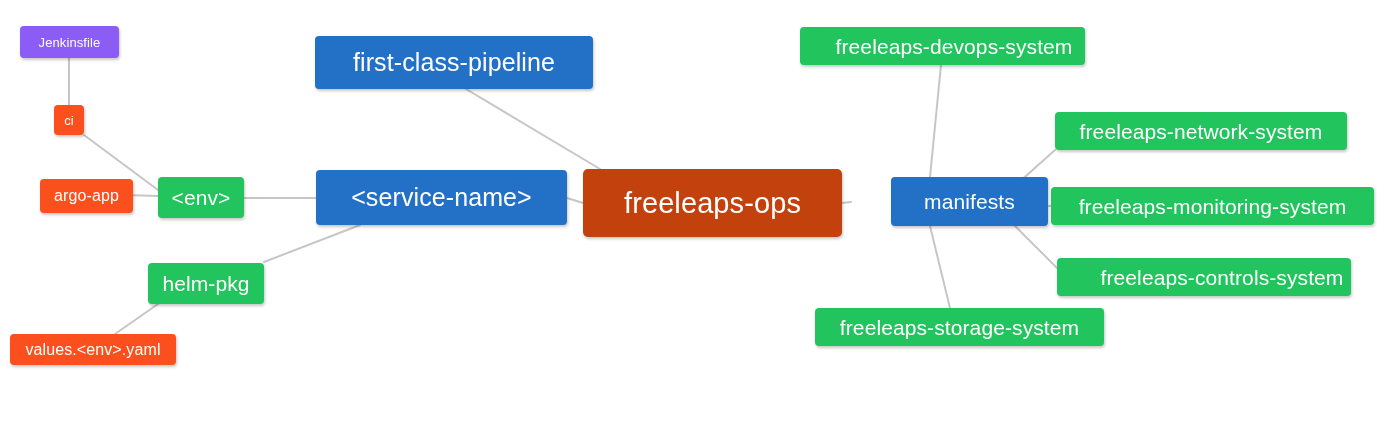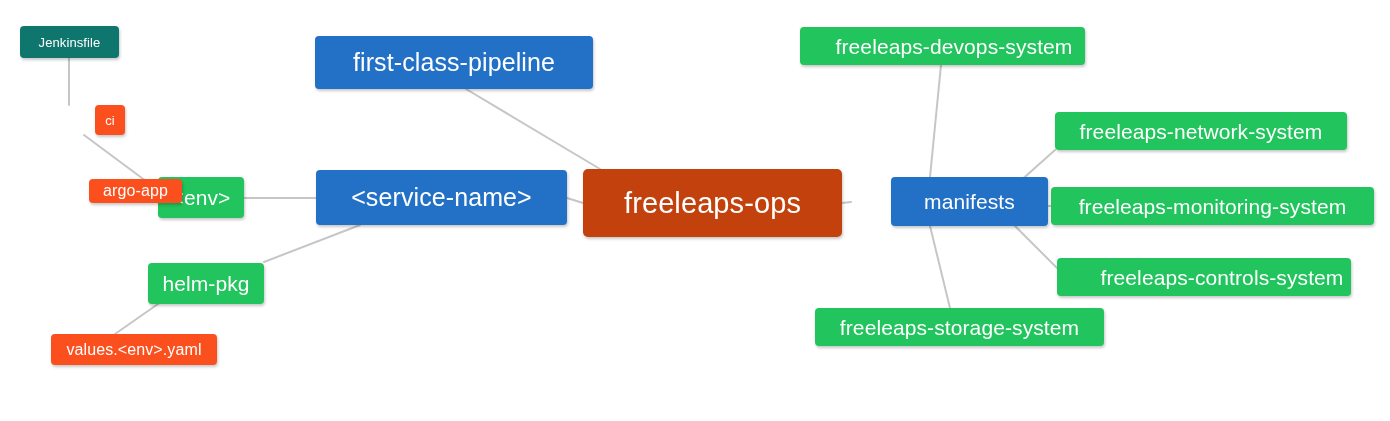--- a/index.html
+++ b/index.html
@@ -45,25 +45,24 @@
     font-size: 31px;
     border-radius: 5px;
   }
   .node-blue {
     background: #2371c6;
   }
   .node-green {
     background: #21c45d;
   }
   .node-orange {
-    background: #0f766e;
+    background: #8b5cf6;
   }
   .node-red {
     background: #fb4f1e;
-    margin-left: 41px;
   }
   .sz-xl { font-size: 29px; }
   .sz-lg { font-size: 25px; }
   .sz-md { font-size: 21px; }
   .sz-sm { font-size: 16px; }
   .sz-xs { font-size: 13px; }
 </style>
 </head>
 <body>
 
@@ -86,21 +85,21 @@
     </svg>
   <div id="node-layer">
       <div class="node sz-xl node-root" style="left: 583px; top: 169px; width: 259px; height: 68px;">freeleaps-ops</div>
       <div class="node sz-lg node-blue" style="left: 316px; top: 170px; width: 251px; height: 55px;">&lt;service-name&gt;</div>
       <div class="node sz-lg node-blue" style="left: 315px; top: 36px; width: 278px; height: 53px;">first-class-pipeline</div>
       <div class="node sz-md node-blue" style="left: 851px; top: 177px; width: 157px; height: 49px; margin-left: 40px;">manifests</div>
       <div class="node sz-md node-green" style="left: 158px; top: 177px; width: 86px; height: 41px;">&lt;env&gt;</div>
       <div class="node sz-md node-green" style="left: 148px; top: 256px; width: 116px; height: 41px; margin-top: 7px;">helm-pkg</div>
       <div class="node sz-xs node-orange" style="left: 20px; top: 26px; width: 99px; height: 32px;">Jenkinsfile</div>
       <div class="node sz-xs node-red" style="left: 54px; top: 105px; width: 30px; height: 30px;">ci</div>
-      <div class="node sz-sm node-red" style="left: 48px; top: 179px; width: 93px; height: 24px;">argo-app</div>
+      <div class="node sz-sm node-red" style="left: 40px; top: 179px; width: 93px; height: 34px;">argo-app</div>
       <div class="node sz-sm node-red" style="left: 10px; top: 334px; width: 166px; height: 31px;">values.&lt;env&gt;.yaml</div>
       <div class="node sz-md node-green" style="left: 800px; top: 27px; width: 285px; height: 38px; padding-left: 23px;">freeleaps-devops-system</div>
       <div class="node sz-md node-green" style="left: 1055px; top: 112px; width: 292px; height: 38px;">freeleaps-network-system</div>
       <div class="node sz-md node-green" style="left: 1051px; top: 187px; width: 323px; height: 38px;">freeleaps-monitoring-system</div>
       <div class="node sz-md node-green" style="left: 1057px; top: 258px; width: 294px; height: 38px; padding-left: 36px;">freeleaps-controls-system</div>
       <div class="node sz-md node-green" style="left: 815px; top: 308px; width: 289px; height: 38px;">freeleaps-storage-system</div>
     </div>
 </div>
 
 </body></html>

